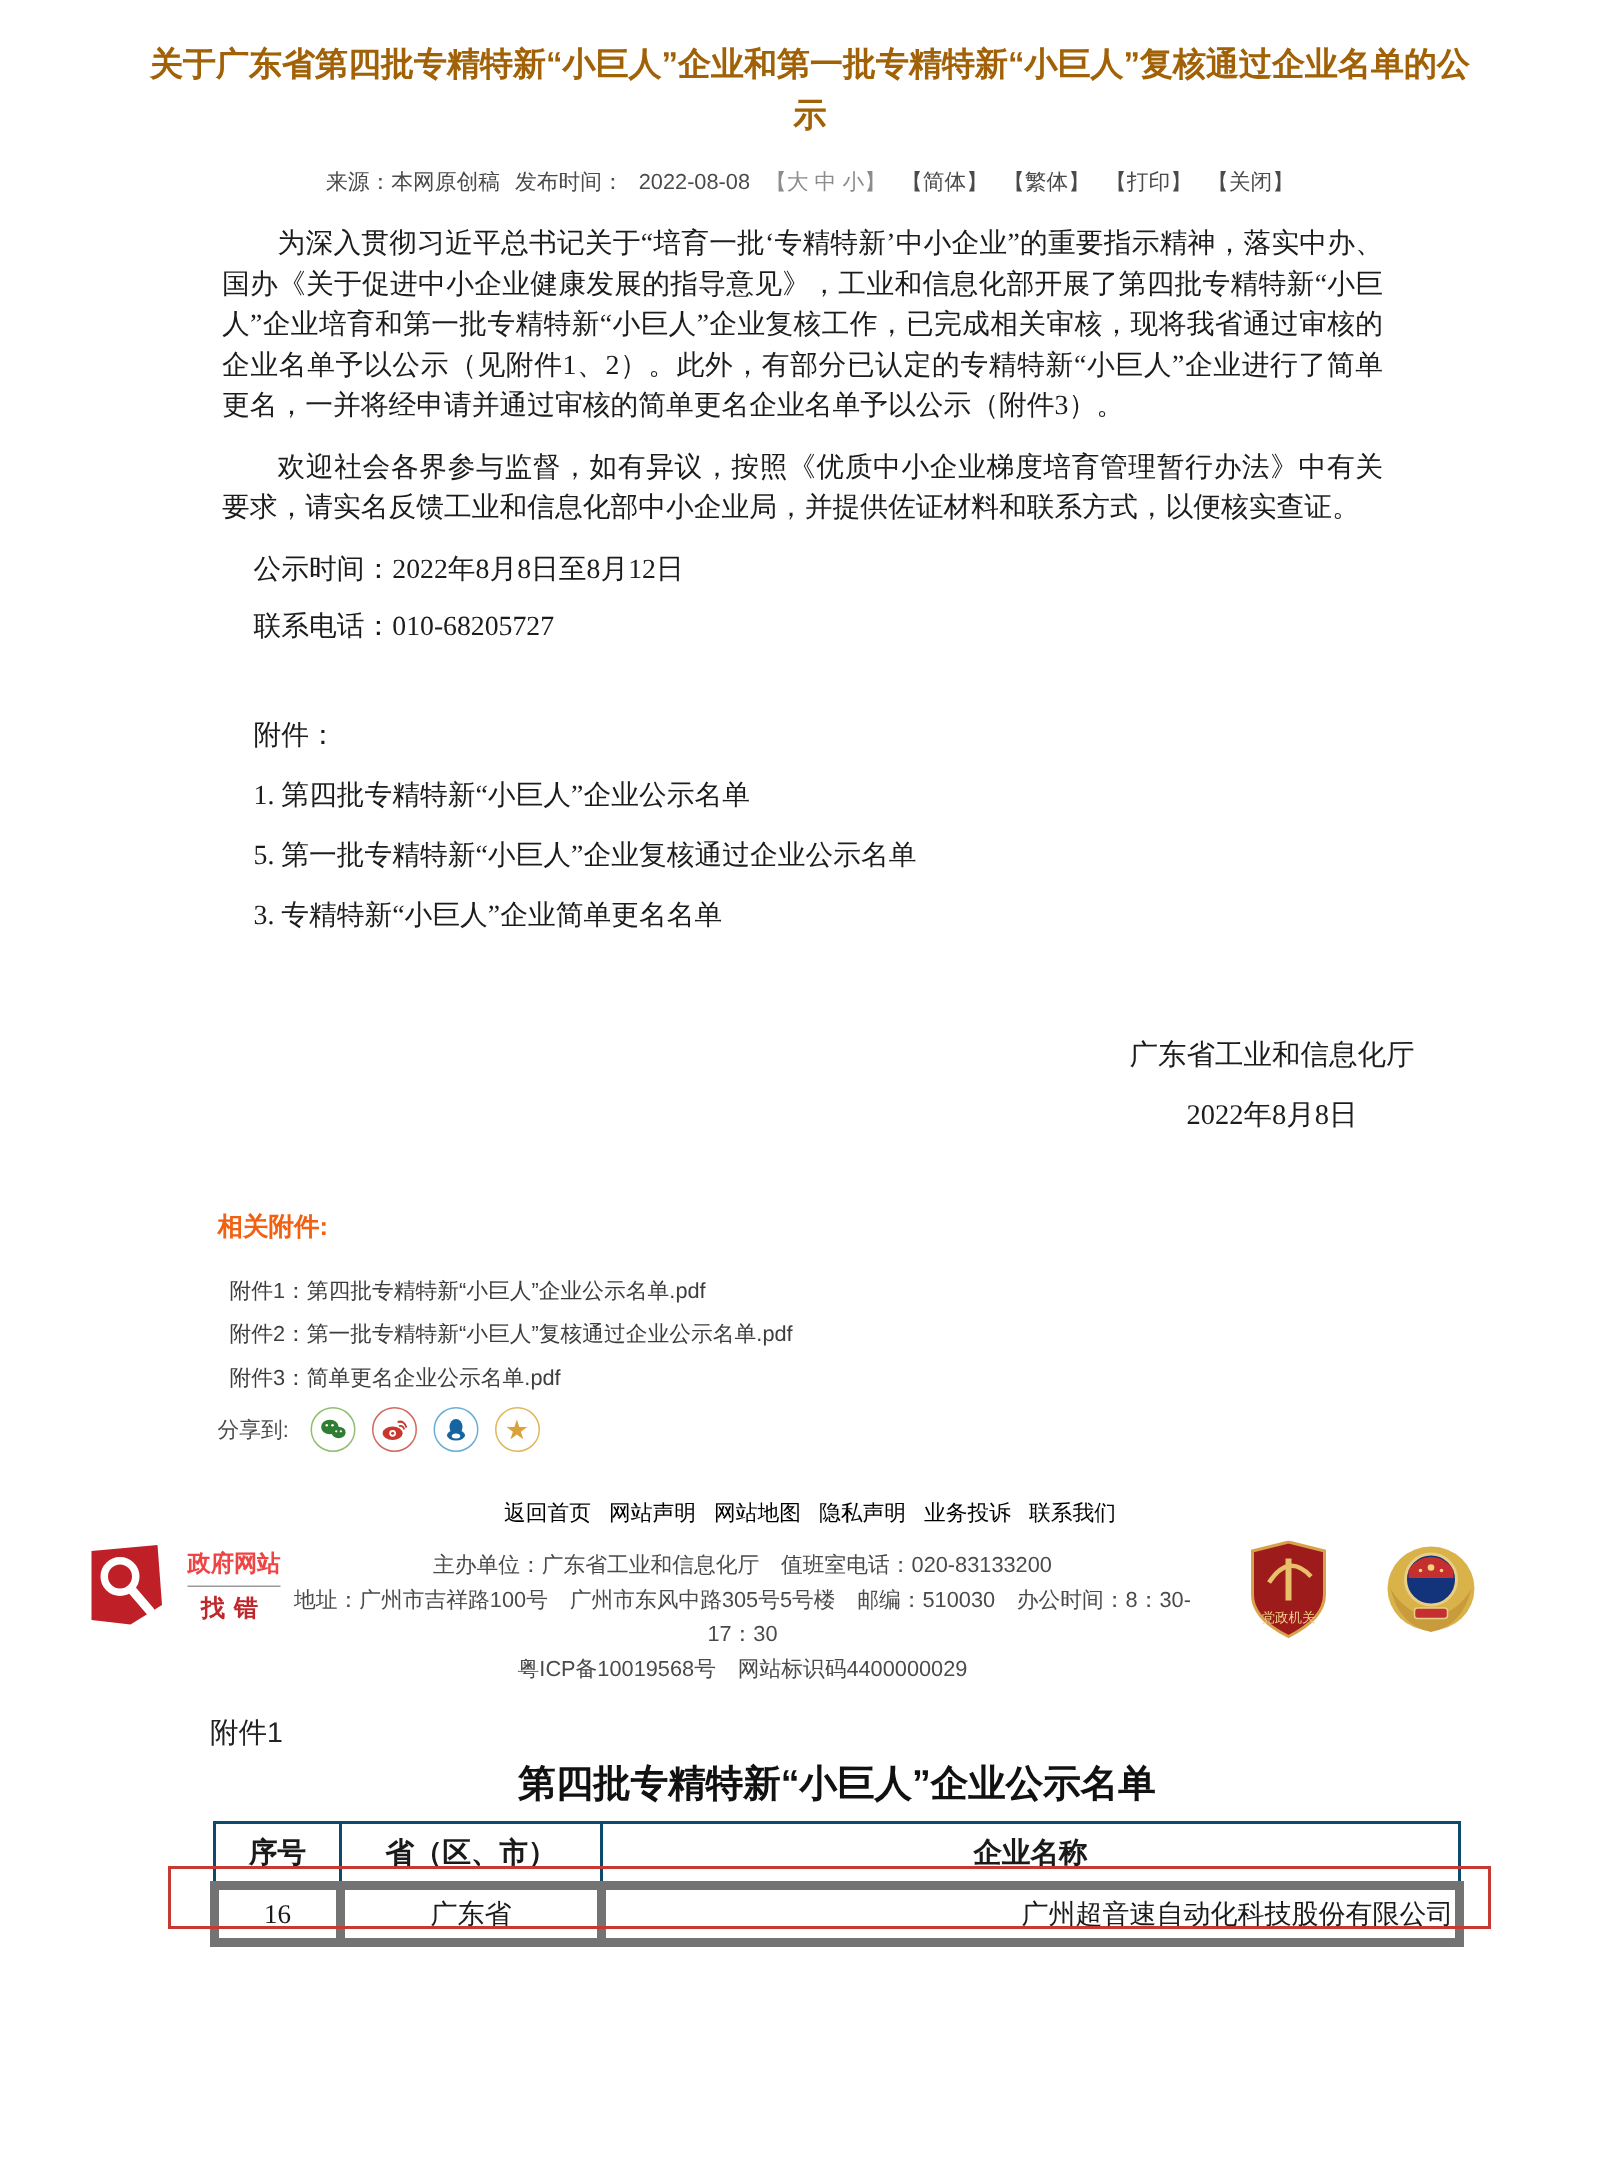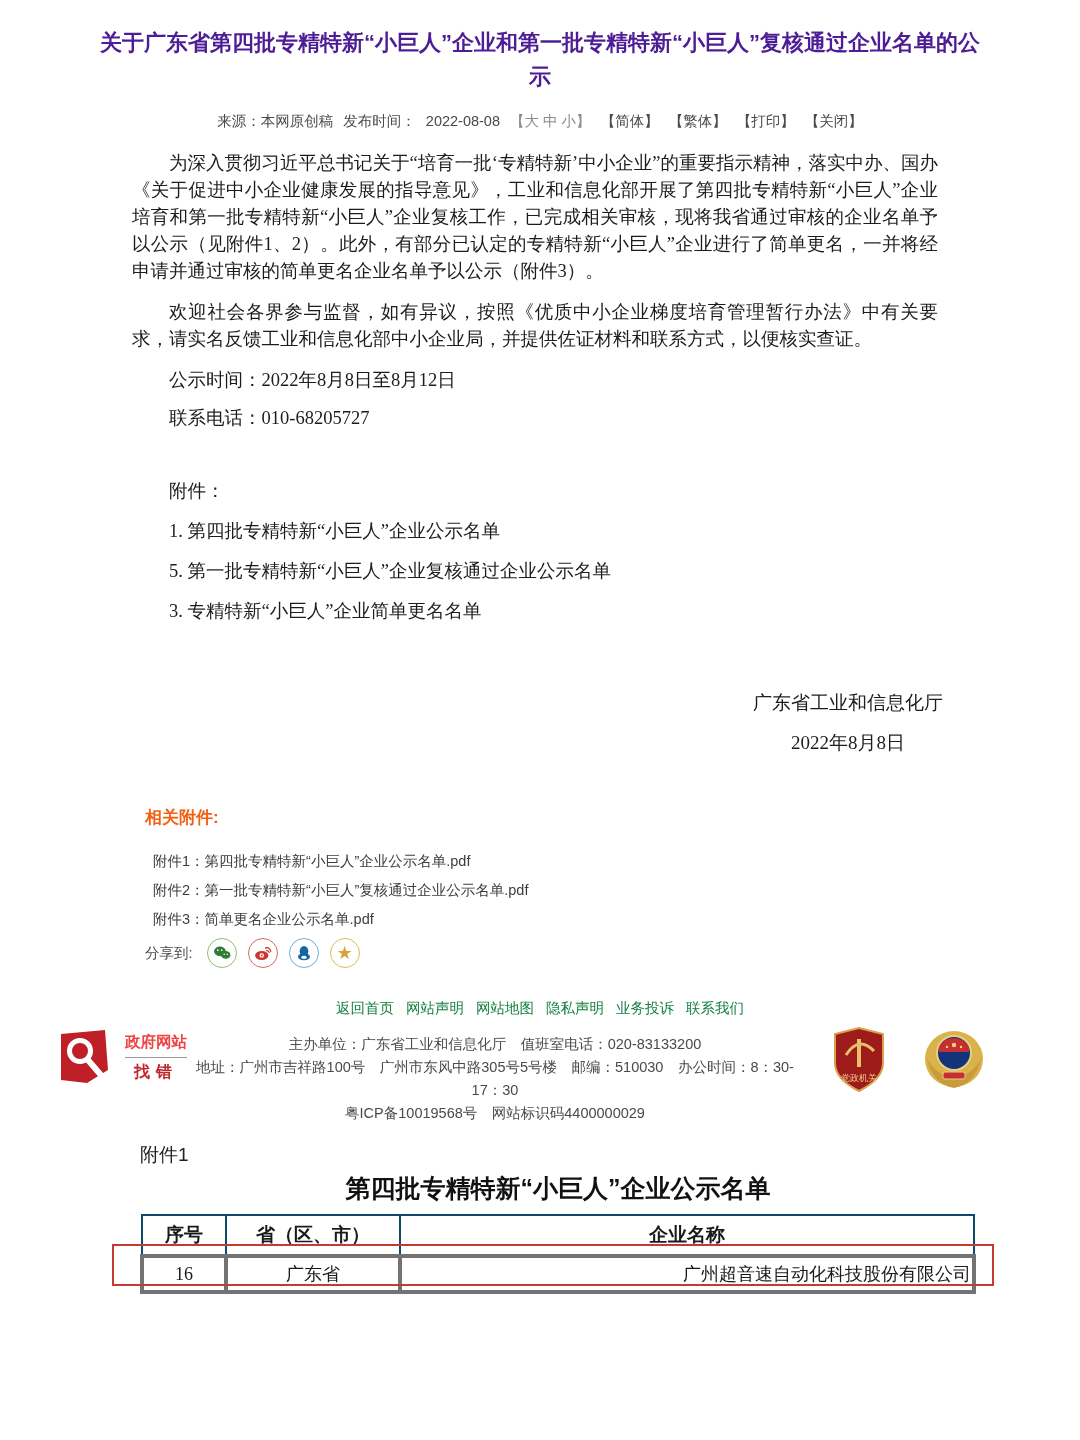--- a/index.html
+++ b/index.html
@@ -1,32 +1,32 @@
 <!DOCTYPE html>
 <html><head>
 <meta charset="utf-8">
 <style>
   html,body{margin:0;padding:0;background:#fff;}
   .page{position:relative;width:1080px;height:1440px;background:#ffffff;overflow:hidden;
         font-family:"Liberation Sans","DejaVu Sans",sans-serif;color:#1c1c1c;}
 
   
   .title{position:absolute;top:26px;left:95px;right:95px;margin:0;
-         font-size:22px;line-height:34px;font-weight:700;text-align:center;color:#4c1d95;}
+         font-size:22px;line-height:34px;font-weight:700;text-align:center;color:#a16207;}
   .meta{position:absolute;top:112px;left:0;right:0;text-align:center;
         font-size:14.5px;color:#4a4a4a;}
   .meta span{margin:0 3px;}
   .meta .ctl{cursor:pointer;}
   .meta .dim{color:#8c8c8c;}
 
   
   .article{position:absolute;top:150px;left:132px;width:806px;
            font-family:"Liberation Serif","DejaVu Serif",serif;
            font-size:18.5px;line-height:27px;color:#1c1c1c;text-align:justify;}
-  .para{text-indent:2em;margin:0 0 14px;}
+  .para{text-indent:2em;margin:0 16px 14px;}
   .info{text-indent:2em;margin:11px 0 0;}
   .attach{margin-top:46px;}
   .attach-line{text-indent:2em;margin:0 0 13px;}
 
   .sign{position:absolute;top:690px;right:112px;width:240px;text-align:center;
         font-family:"Liberation Serif","DejaVu Serif",serif;font-size:19px;color:#1c1c1c;}
   .sign-name{margin-bottom:14px;}
 
   
   .related{position:absolute;top:806px;left:145px;}
@@ -39,21 +39,21 @@
                 display:flex;align-items:center;justify-content:center;cursor:pointer;box-sizing:border-box;}
   .ring-wechat{border:1.5px solid #8fbf6e;}
   .ring-weibo{border:1.5px solid #d2695e;}
   .ring-qq{border:1.5px solid #6aaed6;}
   .ring-qzone{border:1.5px solid #e0b75f;}
   .qzone-star{color:#d9a23a;font-size:18px;line-height:1;}
 
   
   .footer-nav{position:absolute;top:999px;left:0;right:0;text-align:center;
               font-size:14.5px;color:#707070;}
-  .footer-nav a{color:#15803d;text-decoration:none;margin:0 4px;cursor:pointer;}
+  .footer-nav a{color:#000000;text-decoration:none;margin:0 4px;cursor:pointer;}
 
   .footer{position:absolute;top:1026px;left:0;right:0;height:95px;}
   .err-logo{position:absolute;left:60px;top:4px;display:flex;align-items:center;cursor:pointer;}
   .err-text{margin-left:9px;}
   .err-t1{font-size:15.5px;font-weight:700;color:#ef4444;padding-bottom:4px;
           border-bottom:1px solid #9a9a9a;}
   .err-t2{font-size:16px;font-weight:700;color:#c0272d;letter-spacing:6px;
           padding-top:4px;text-align:center;}
   .footer-info{position:absolute;left:190px;width:610px;top:7px;text-align:center;
                font-size:14.5px;color:#4a4a4a;line-height:23px;}
@@ -62,21 +62,21 @@
   .badge-police{right:95px;top:0;}
 
   
   .annex-label{position:absolute;top:1142px;left:140px;font-size:19px;color:#222;}
   .annex-title{position:absolute;top:1172px;left:140px;width:836px;text-align:center;
                font-size:25px;font-weight:700;color:#111;margin:0;}
   .table-wrap{position:absolute;top:1214px;left:140px;width:836px;}
   .annex-table{width:100%;border-collapse:collapse;
                font-family:"Liberation Serif","DejaVu Serif",serif;color:#1a1a1a;}
   .annex-table th{border:2px solid #0c4a6e;height:36px;font-size:19px;font-weight:700;text-align:center;}
-  .annex-table td{border:4px solid #737373;height:30px;font-size:18px;}
+  .annex-table td{border:6px solid #737373;height:30px;font-size:18px;}
   .annex-table td.c{text-align:center;}
   .annex-table td.name{text-align:right;padding-left:6px;}
   .highlight-box{position:absolute;left:-28px;width:calc(100% + 42px);top:30px;height:38px;
                  border:2px solid #c73a34;pointer-events:none;}
 </style>
 </head>
 <body>
 
 <div class="page">
 

